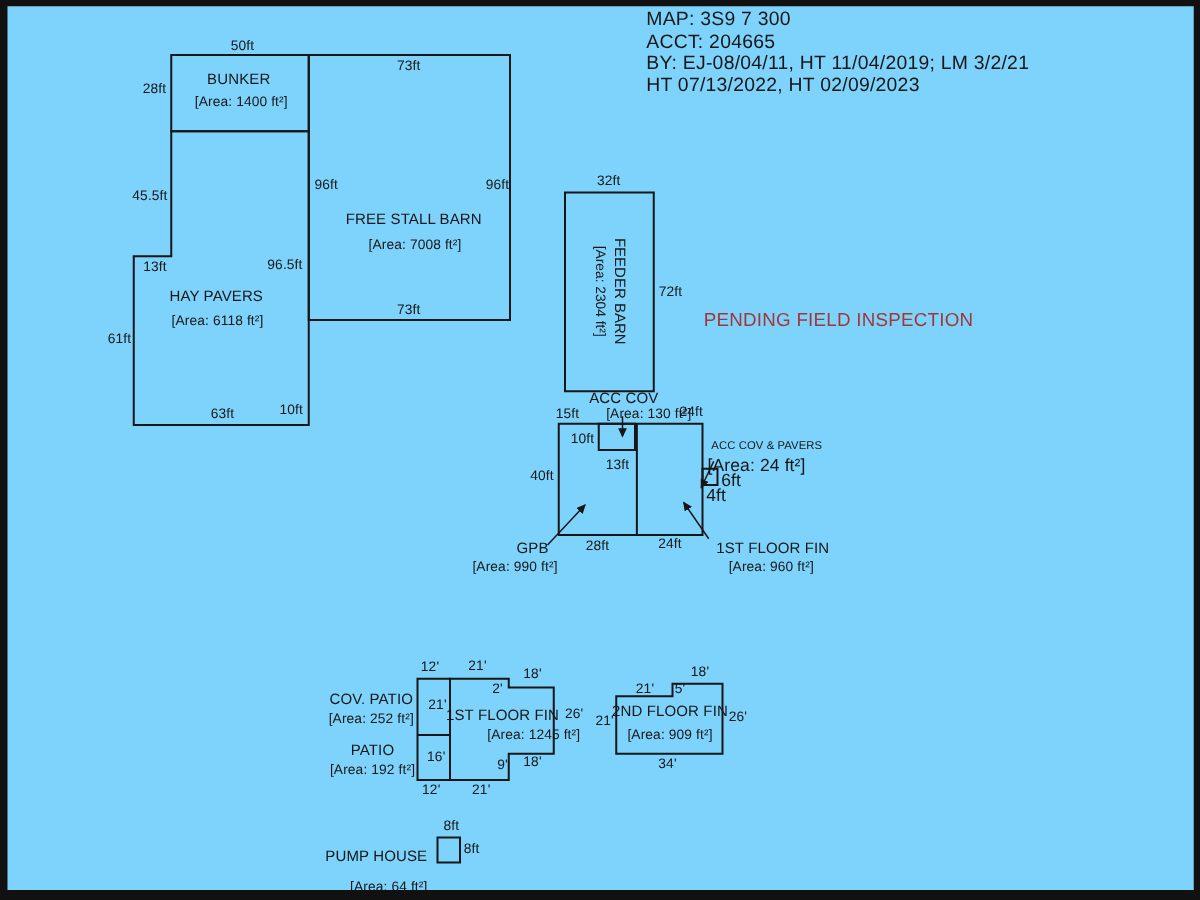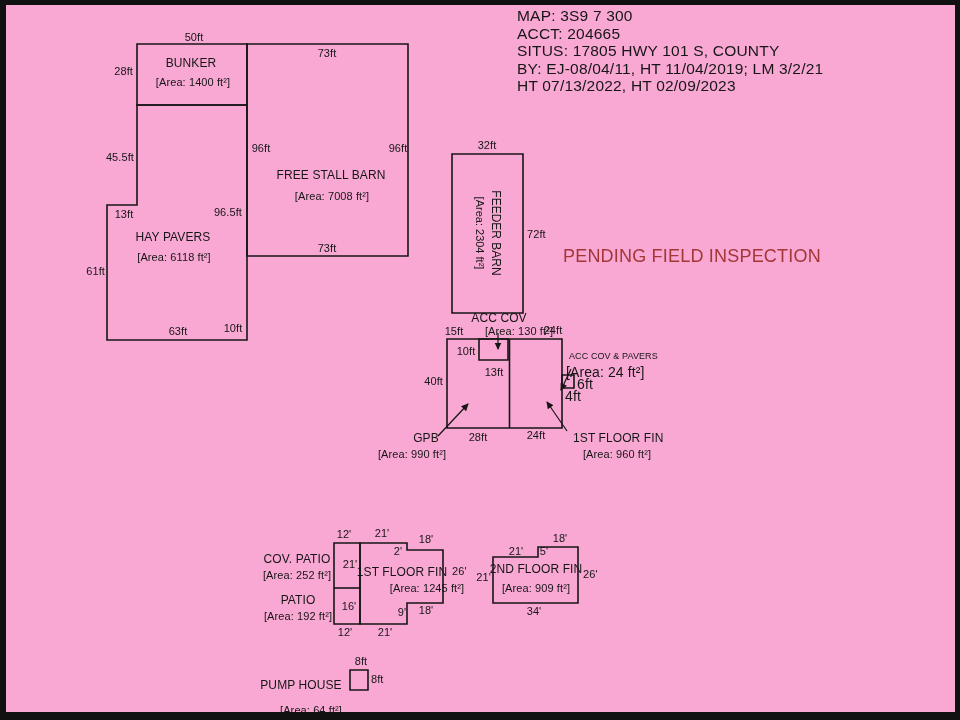--- a/index.html
+++ b/index.html
@@ -1,33 +1,33 @@
 <!DOCTYPE html>
 <html><head>
 <meta charset="utf-8">
 <style>
   html,body{margin:0;padding:0;background:#e8e8e8;}
-  .page{position:relative;width:960px;height:720px;background:#f9a8d4;overflow:hidden;
+  .page{position:relative;width:960px;height:720px;background:#7dd3fc;overflow:hidden;
         font-family:"Liberation Sans",sans-serif;color:#161616;}
   .frame{position:absolute;left:0;top:0;right:0;bottom:0;border:solid #111111;
          border-width:5px 5px 8px 6px;pointer-events:none;z-index:20;}
   svg.sk{position:absolute;left:0;top:0;z-index:1;}
   .layer{position:absolute;left:0;top:0;width:100%;height:100%;z-index:2;}
   .lb{position:absolute;white-space:nowrap;font-size:11px;letter-spacing:.1px;}
   .c{transform:translate(-50%,-50%);}
   .l{transform:translate(0,-50%);}
   .r{transform:translate(-100%,-50%);}
   .nm{font-size:12px;}
   .ar{font-size:11px;}
   .sm{font-size:9px;}
   .xs{font-size:14px;}
   .bold{font-weight:normal;}
   .hdr{position:absolute;left:517px;top:7px;font-size:15.5px;line-height:17.5px;
        letter-spacing:.2px;z-index:2;}
-  .pending{color:#a33737;font-size:18px;letter-spacing:.2px;}
+  .pending{color:#a33737;font-size:15px;letter-spacing:.2px;}
   .rot{position:absolute;left:488px;top:233px;transform:translate(-50%,-50%) rotate(90deg);
        text-align:center;line-height:16px;z-index:2;}
 </style>
 </head>
 <body>
 
 <div class="page">
 
   <svg class="sk" width="960" height="720" viewBox="0 0 960 720">
     <defs>
@@ -54,21 +54,20 @@
       <path d="M498,333 V349" marker-end="url(#ah)"></path>
       <path d="M438,436 L468,404" marker-end="url(#ah)"></path>
       <path d="M567,431 L547,402" marker-end="url(#ah)"></path>
       <path d="M571,369 L561,390" marker-end="url(#ah)"></path>
     </g>
   </svg>
 
   <div class="hdr">
     <div>MAP: 3S9 7 300</div>
     <div>ACCT: 204665</div>
-    <div>SITUS: 17805 HWY 101 S, COUNTY</div>
     <div>BY: EJ-08/04/11, HT 11/04/2019; LM 3/2/21</div>
     <div>HT 07/13/2022, HT 02/09/2023</div>
   </div>
 
   <div class="layer">
 
     <span class="lb l pending" style="left:563px;top:256px;">PENDING FIELD INSPECTION</span>
 
     <span class="lb c" style="left:194px;top:37px;">50ft</span>
     <span class="lb r" style="left:133px;top:71px;">28ft</span>

